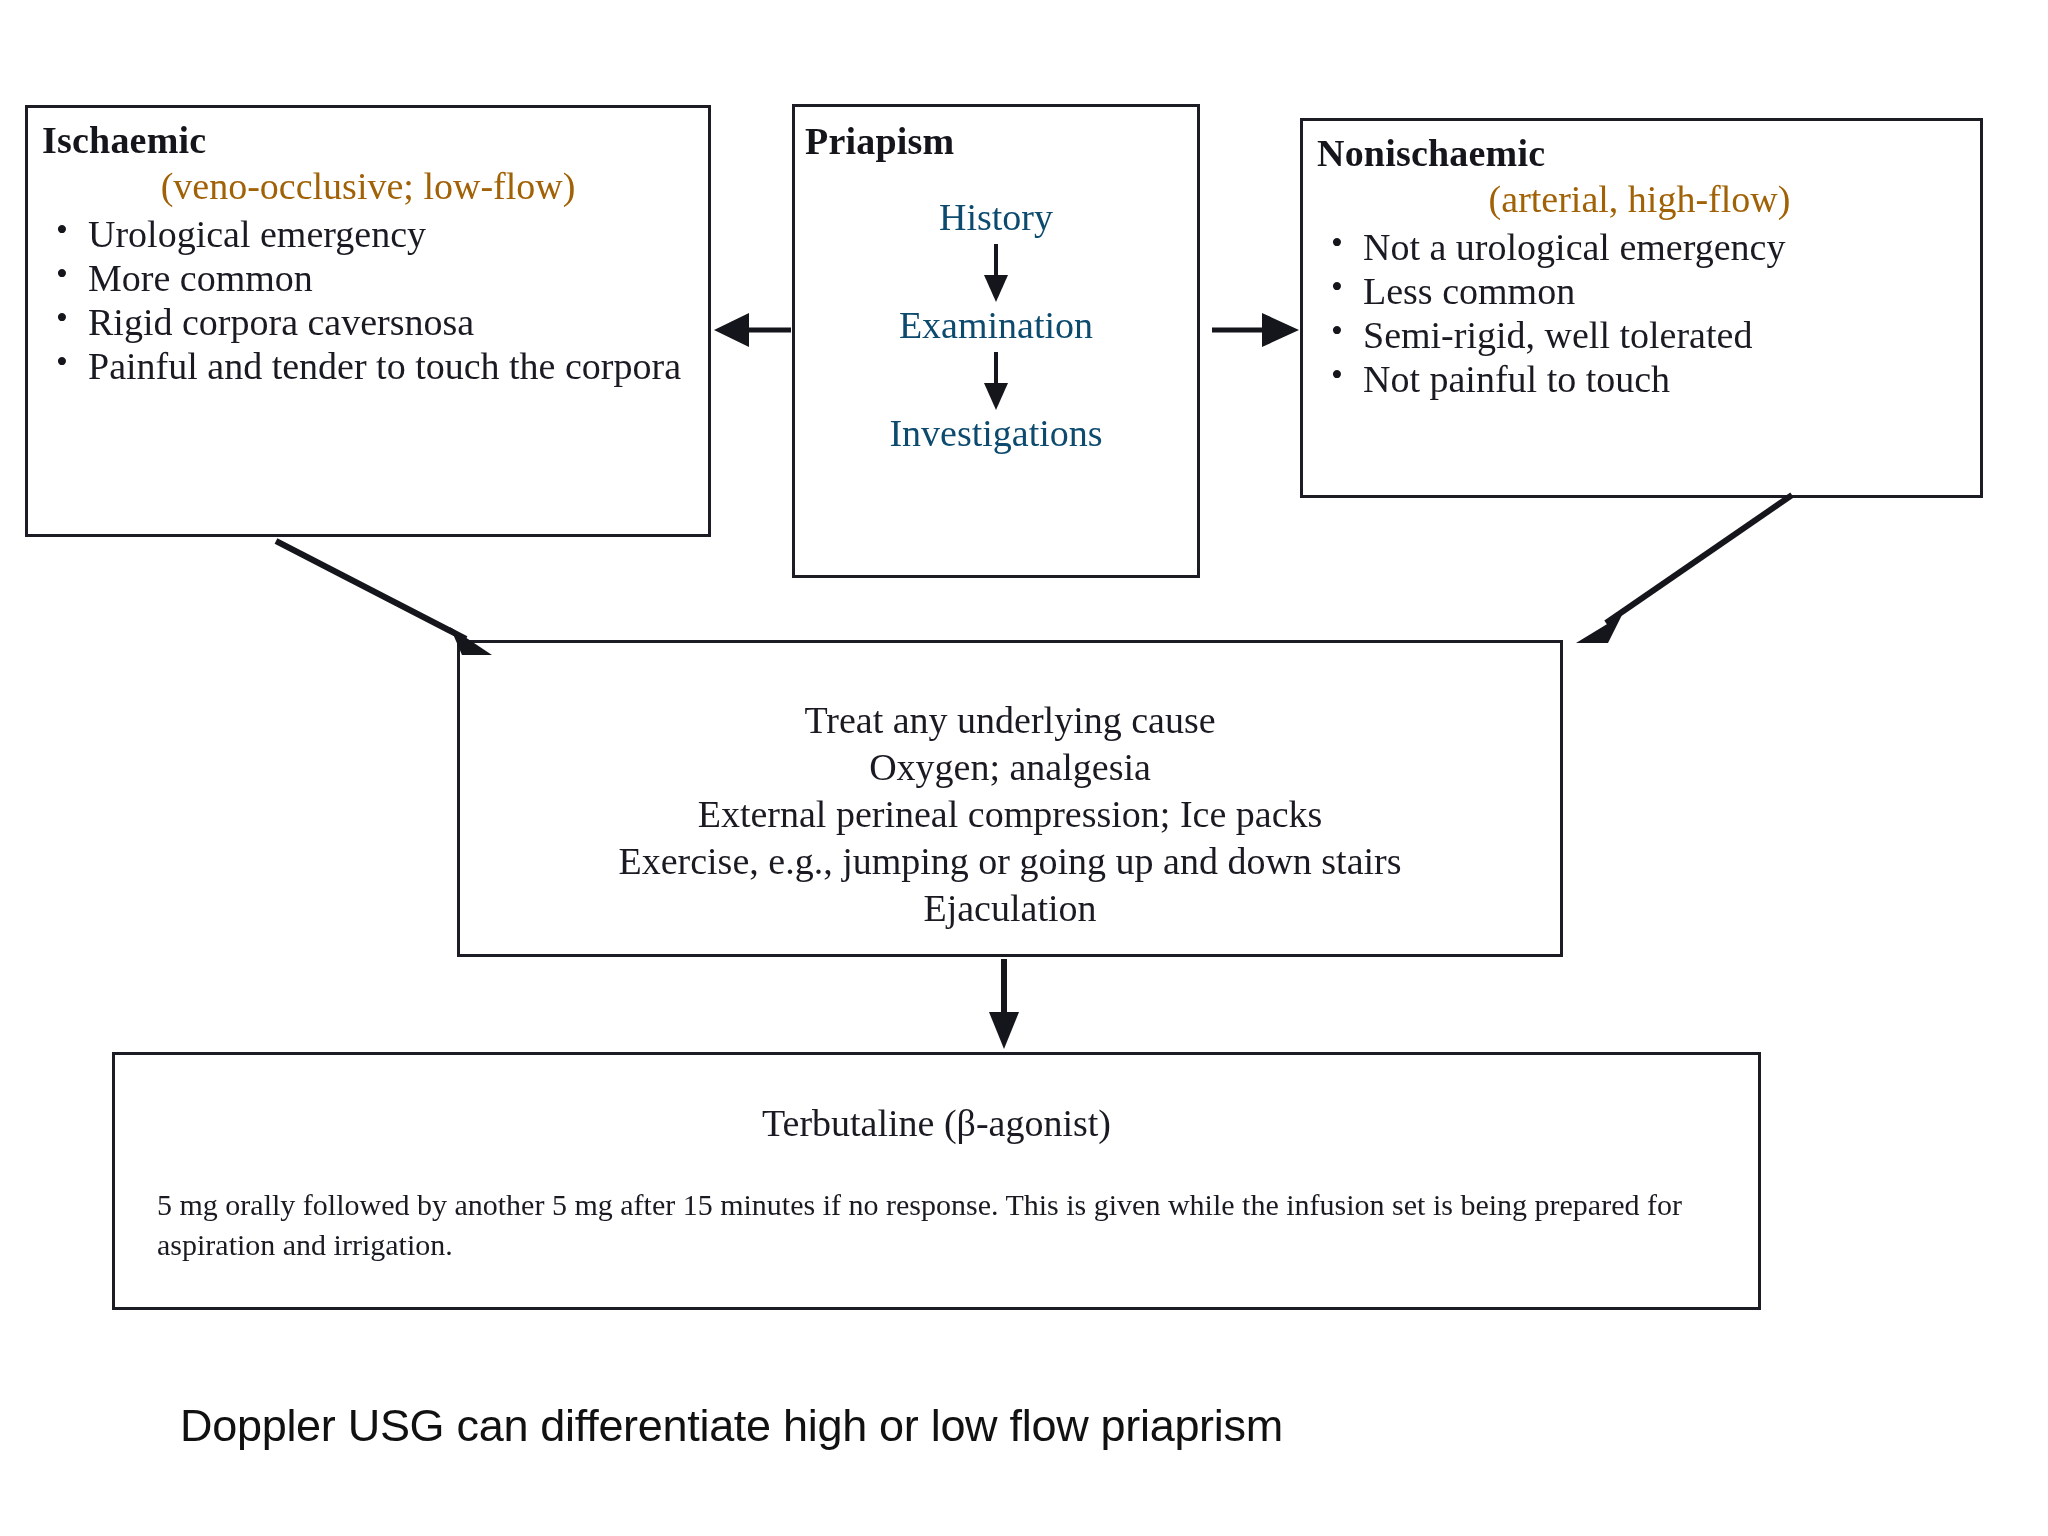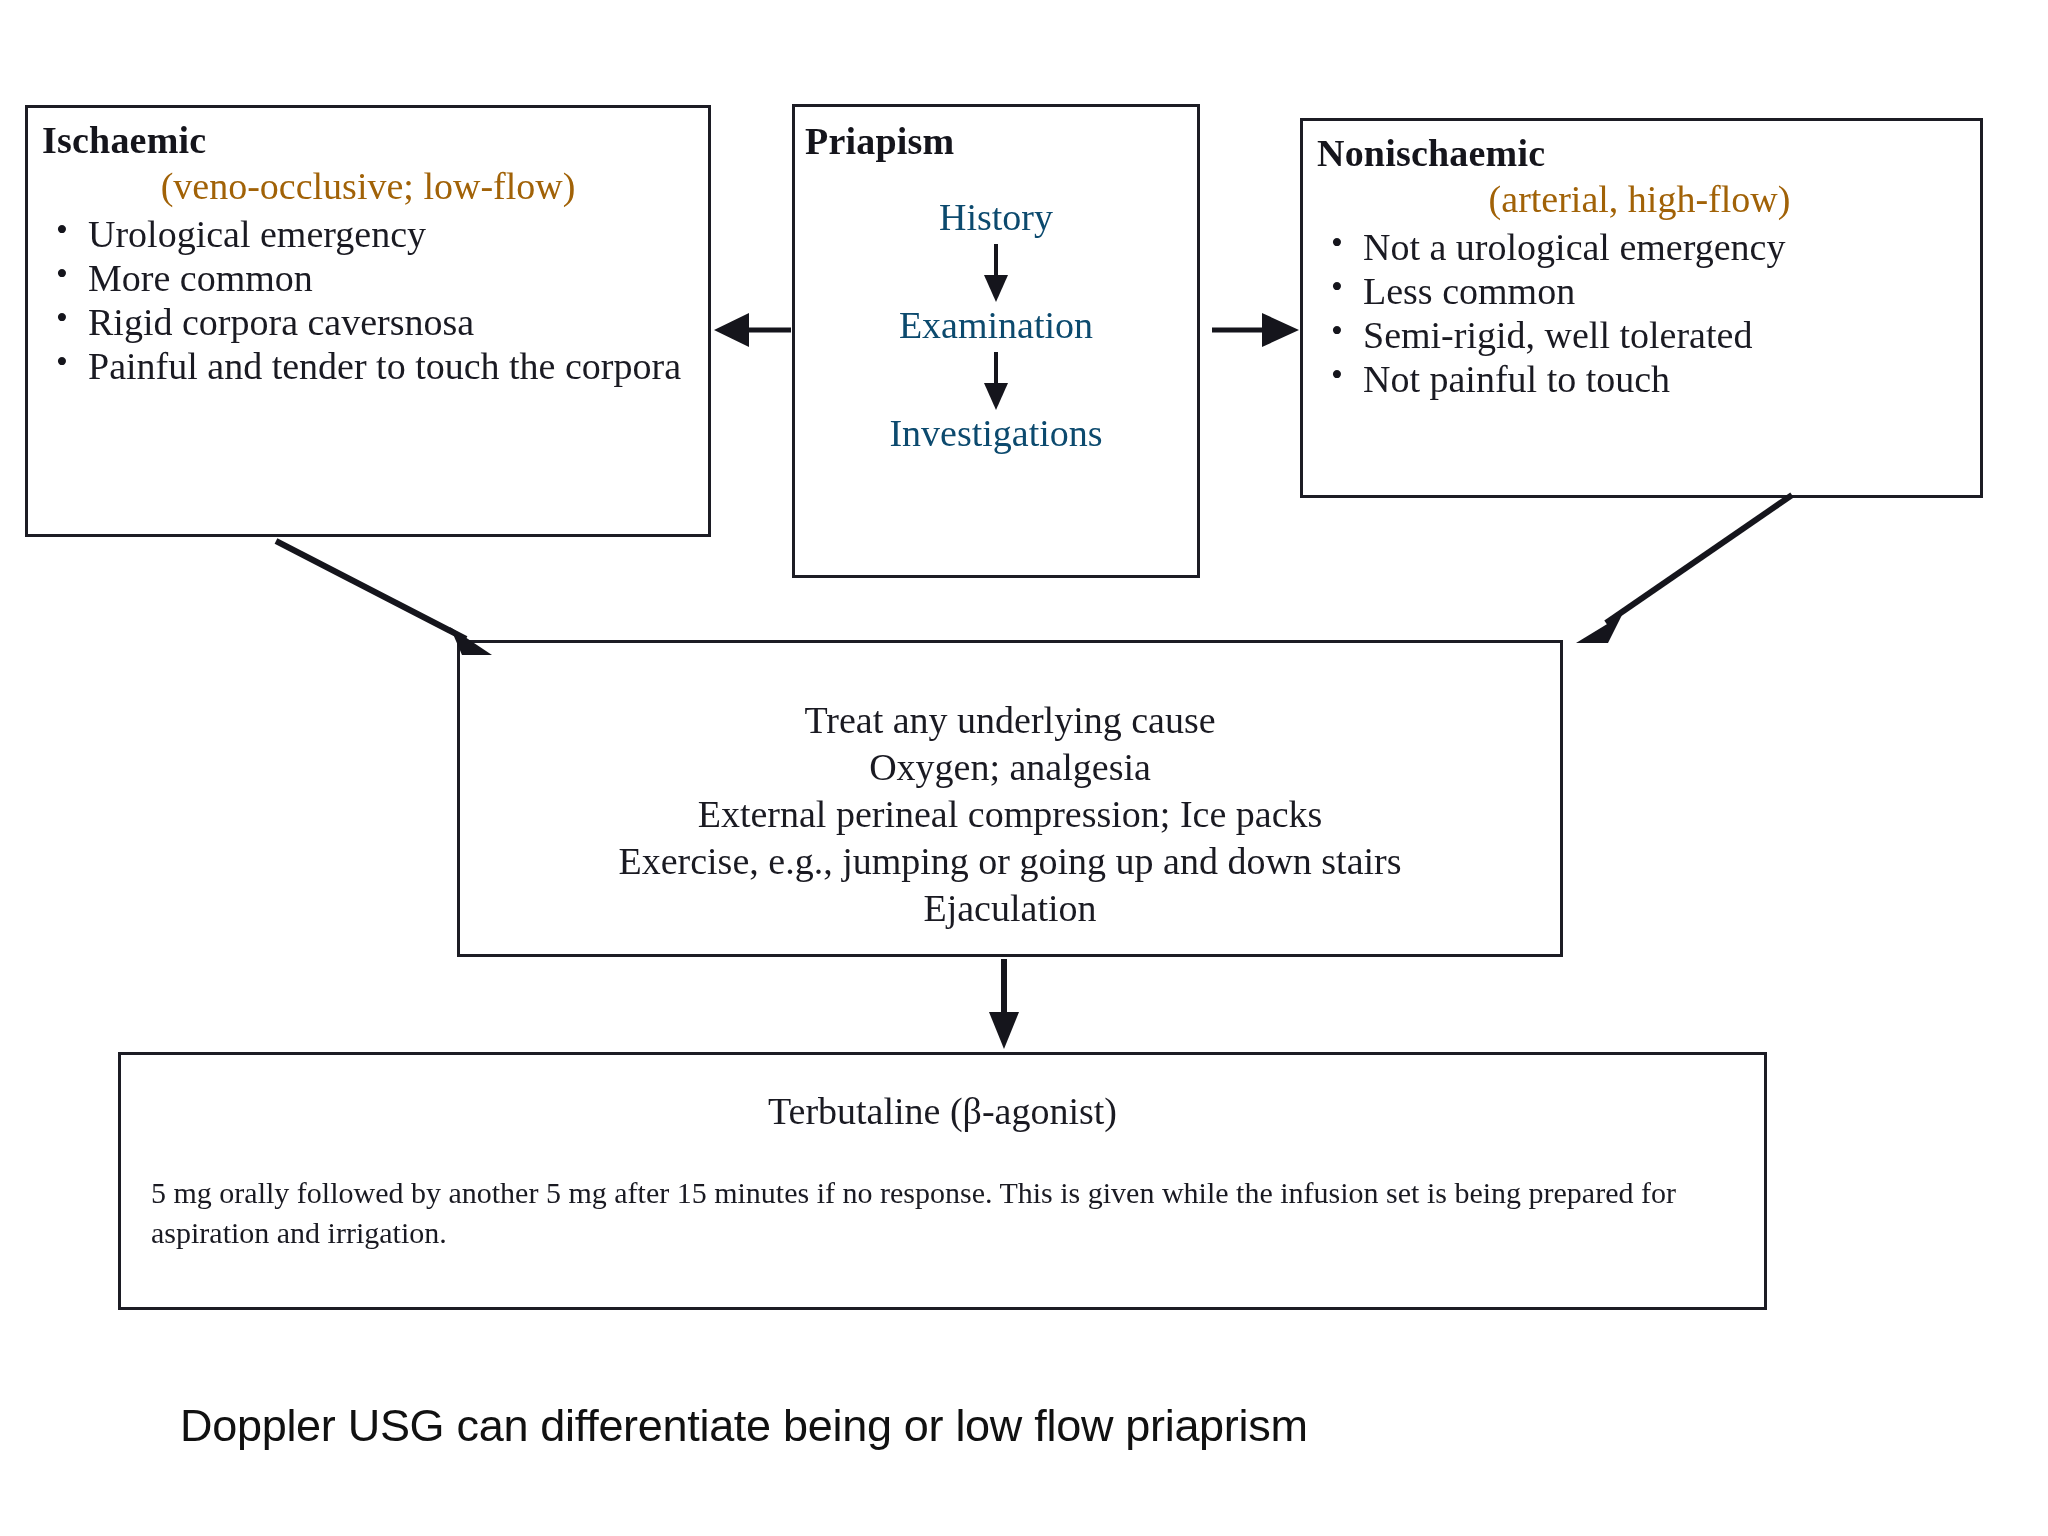--- a/index.html
+++ b/index.html
@@ -168,21 +168,21 @@
   </div>
 
   <div class="box" id="box-treatment" style="left:457px; top:640px; width:1106px; height:317px; padding:54px 18px 0 18px;">
     <div class="tx-line">Treat any underlying cause</div>
     <div class="tx-line">Oxygen; analgesia</div>
     <div class="tx-line">External perineal compression; Ice packs</div>
     <div class="tx-line">Exercise, e.g., jumping or going up and down stairs</div>
     <div class="tx-line">Ejaculation</div>
   </div>
 
-  <div class="box" id="box-terbutaline" style="left:118px; top:1052px; width:1649px; height:258px; padding:0;">
+  <div class="box" id="box-terbutaline" style="left:112px; top:1052px; width:1649px; height:258px; padding:12px;">
     <div class="terb-title">Terbutaline (β-agonist)</div>
     <div class="terb-body">5 mg orally followed by another 5 mg after 15 minutes if no response. This is given while the infusion set is being prepared for aspiration and irrigation.</div>
   </div>
 
   <svg class="connector" style="left:711px; top:300px;" width="82" height="60" viewBox="0 0 82 60">
     <line x1="80" y1="30" x2="34" y2="30" stroke="#15151c" stroke-width="5"></line>
     <polygon points="3,30 38,13 38,47" fill="#15151c"></polygon>
   </svg>
 
   <svg class="connector" style="left:1210px; top:300px;" width="92" height="60" viewBox="0 0 92 60">
@@ -198,15 +198,15 @@
   <svg class="connector" style="left:1560px; top:487px;" width="240" height="160" viewBox="0 0 240 160">
     <line x1="232" y1="8" x2="46" y2="136" stroke="#15151c" stroke-width="6"></line>
     <polygon points="16,156 62,128 48,156" fill="#15151c"></polygon>
   </svg>
 
   <svg class="connector" style="left:984px; top:957px;" width="40" height="96" viewBox="0 0 40 96">
     <line x1="20" y1="2" x2="20" y2="58" stroke="#15151c" stroke-width="6"></line>
     <polygon points="20,92 5,55 35,55" fill="#15151c"></polygon>
   </svg>
 
-  <div class="caption" style="left:180px; top:1400px;">Doppler USG can differentiate being or low flow priaprism</div>
+  <div class="caption" style="left:180px; top:1400px;">Doppler USG can differentiate high or low flow priaprism</div>
 
 </div>
 
 </body></html>

